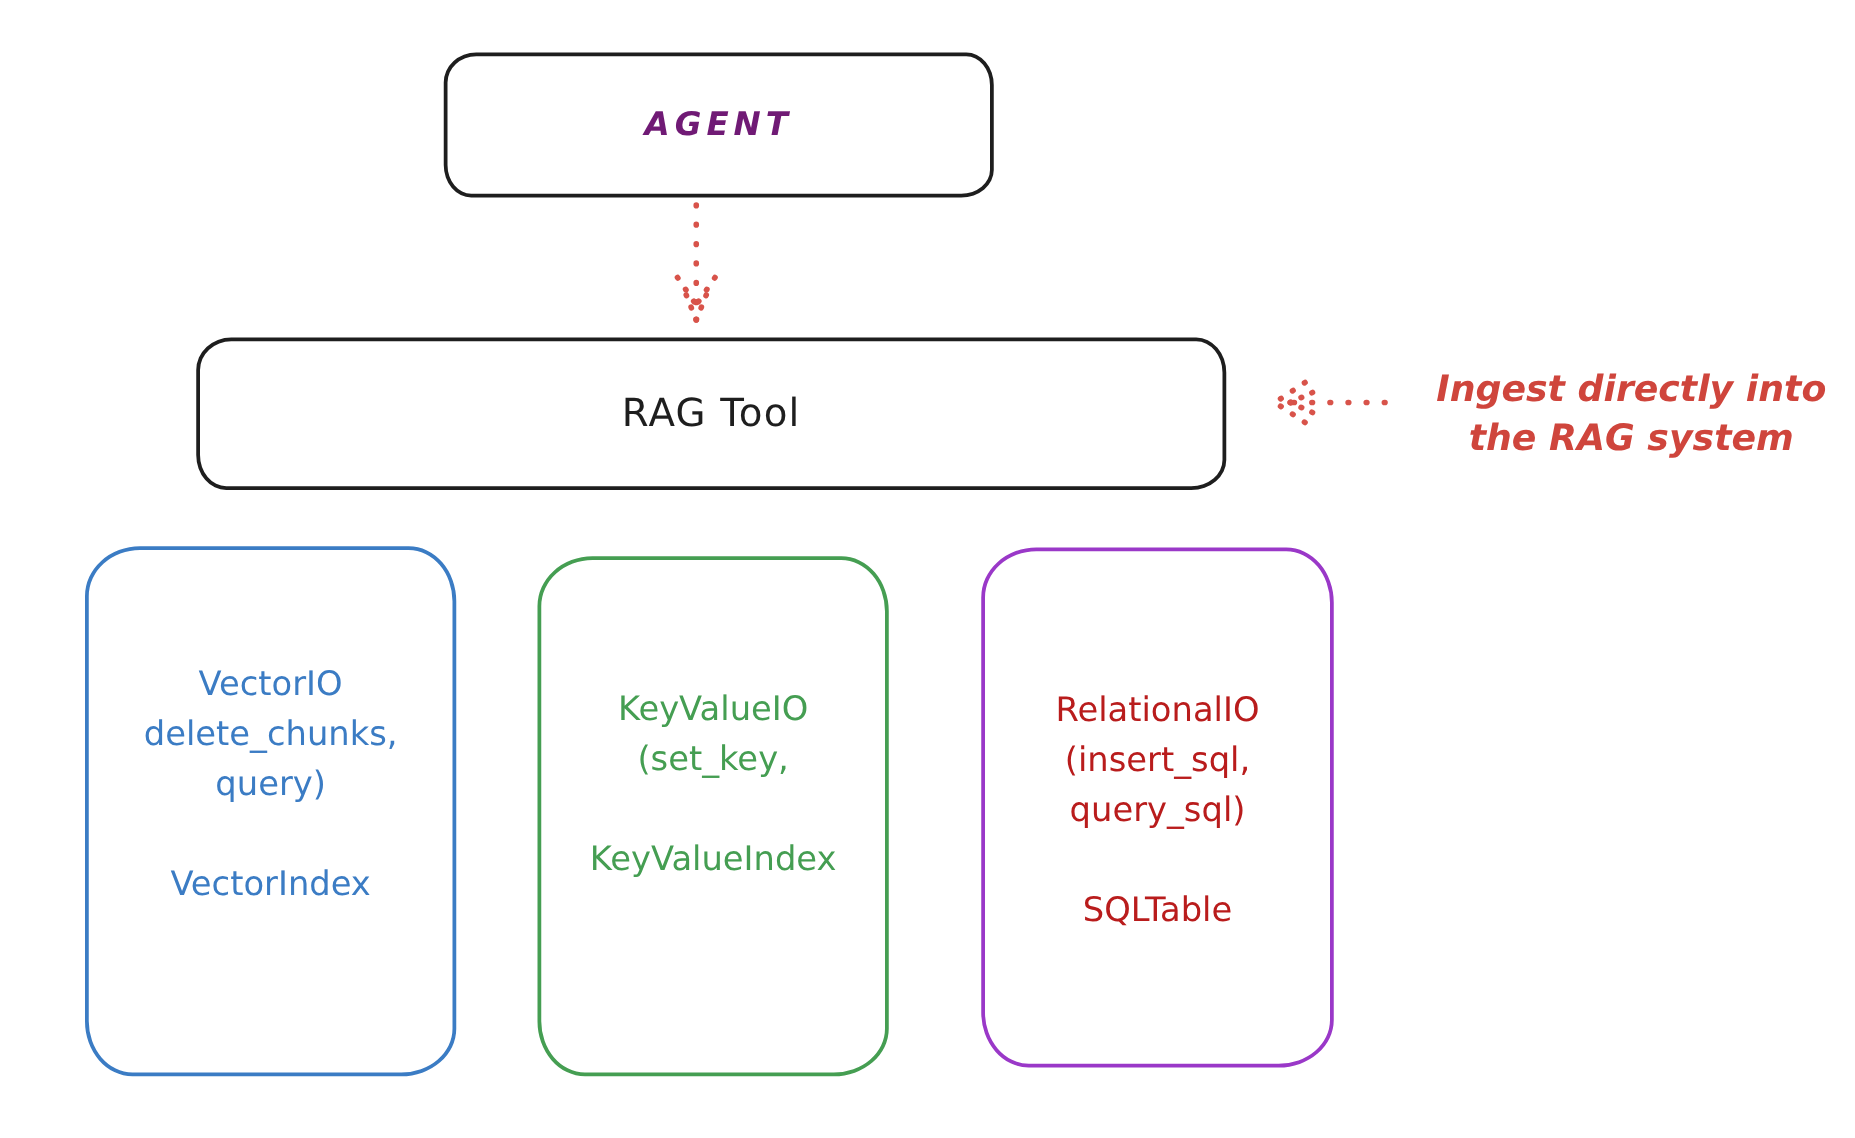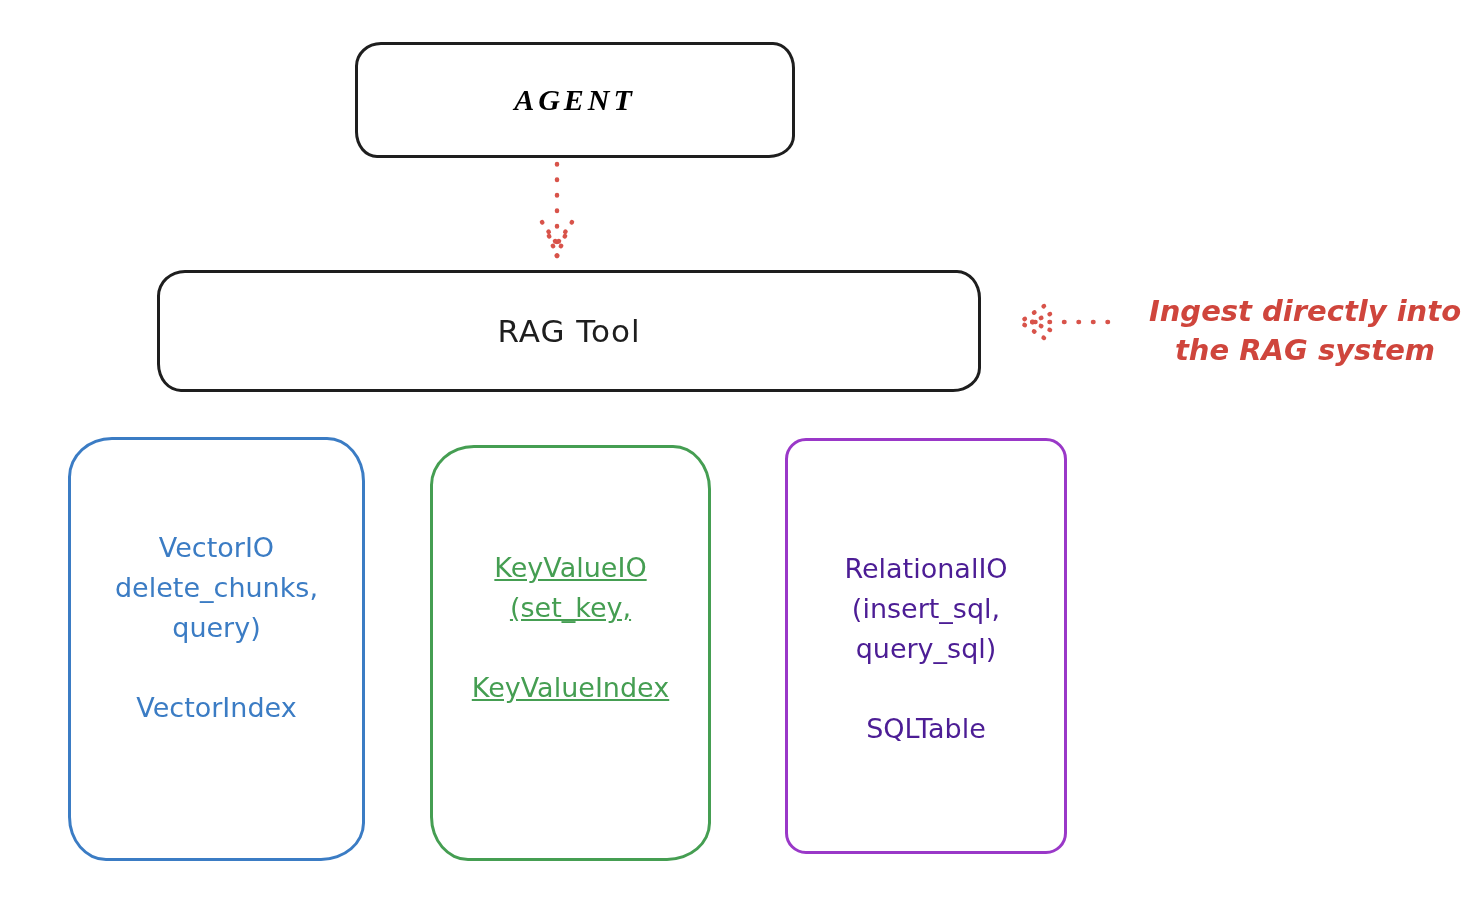--- a/index.html
+++ b/index.html
@@ -24,26 +24,25 @@
     justify-content: center;
     text-align: center;
   }
   
   .agent-box {
     left: 355px; top: 42px; width: 440px; height: 116px;
     border: 3px solid #1e1e1e;
     border-radius: 26px 22px 26px 22px / 24px 26px 22px 26px;
   }
   .agent-label {
-    font-size: 30px;
+    font-size: 26px;
     font-style: italic;
     font-weight: bold;
     letter-spacing: 4px;
-    color: #000000;
-    font-family: Liberation Serif, serif;
+    color: #701a75;
   }
   .rag-box {
     left: 157px; top: 270px; width: 824px; height: 122px;
     border: 3.5px solid #1e1e1e;
     border-radius: 28px 24px 28px 24px / 26px 28px 24px 28px;
   }
   .rag-label {
     font-size: 31px;
     color: #1e1e1e;
     letter-spacing: 1px;
@@ -120,26 +119,26 @@
     <div>the RAG system</div>
   </div>
 
   <div class="box storage-box vector-box" style="border-color:#3b7cc4; color:#3b7cc4;">
     <span class="storage-line">VectorIO</span>
     <span class="storage-line">delete_chunks,</span>
     <span class="storage-line">query)</span>
     <span class="index-label">VectorIndex</span>
   </div>
 
-  <div class="box storage-box keyvalue-box" style="border-color:#459e52; color:#459e52;text-decoration:underline;">
+  <div class="box storage-box keyvalue-box" style="border-color:#459e52; color:#459e52;">
     <span class="storage-line">KeyValueIO</span>
     <span class="storage-line">(set_key,</span>
     <span class="index-label">KeyValueIndex</span>
   </div>
 
-  <div class="box storage-box relational-box" style="border-color:#9a38c8; color:#4c1d95;border-radius:21px;">
+  <div class="box storage-box relational-box" style="border-color:#9a38c8; color:#b91c1c;">
     <span class="storage-line">RelationalIO</span>
     <span class="storage-line">(insert_sql,</span>
     <span class="storage-line">query_sql)</span>
     <span class="index-label">SQLTable</span>
   </div>
 
 </div>
 
 </body></html>

